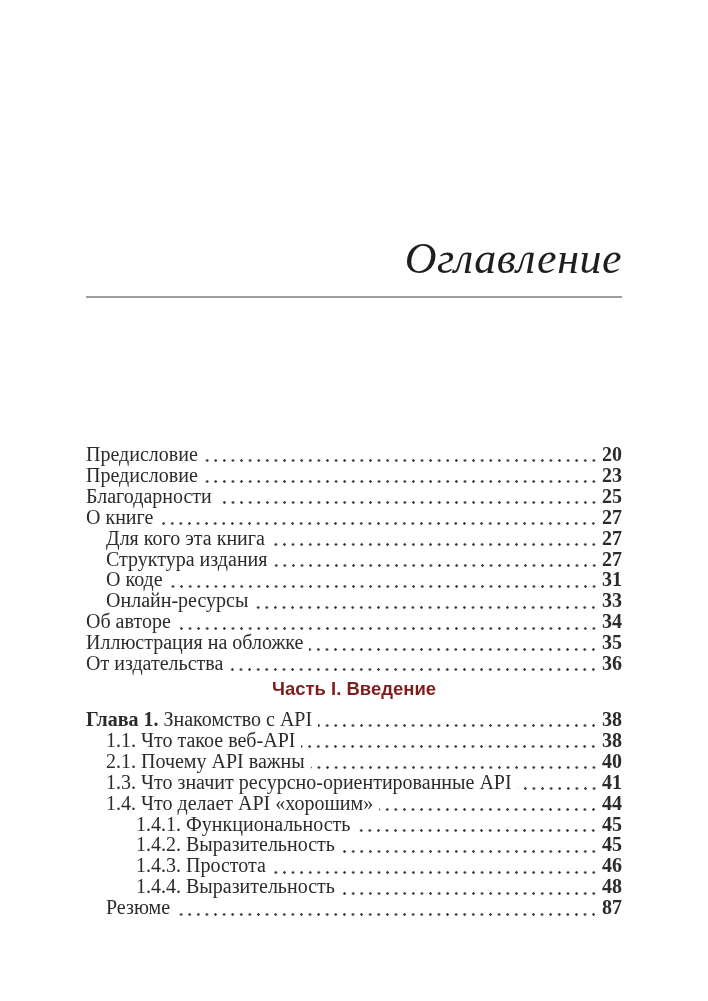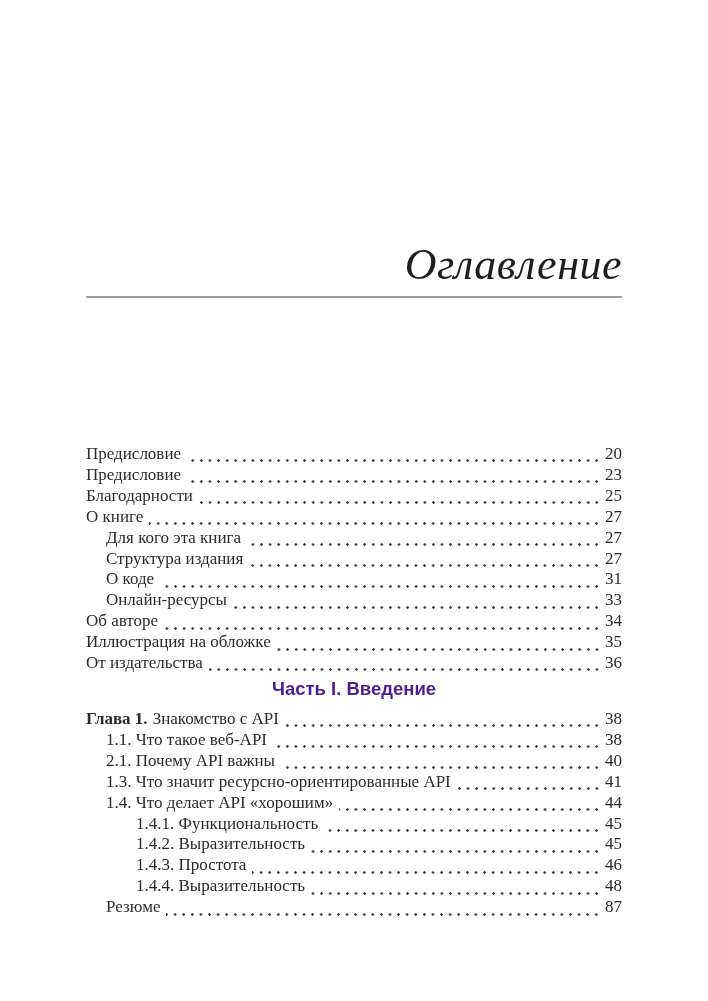--- a/index.html
+++ b/index.html
@@ -17,21 +17,21 @@
   }
   .content {
     position: absolute;
     left: 86px;
     top: 0;
     width: 536px;
     height: 100%;
   }
   .title {
     position: absolute;
-    top: 243px;
+    top: 237px;
     right: 0;
     margin: 0;
     font-family: "Liberation Serif", serif;
     font-style: italic;
     font-weight: 400;
     font-size: 44px;
     line-height: 1;
     color: #1e1e1e;
     letter-spacing: 0.5px;
   }
@@ -54,43 +54,43 @@
     position: absolute;
     top: 678px;
     left: 0;
     width: 100%;
     margin: 0;
     text-align: center;
     font-family: "Liberation Sans", sans-serif;
     font-weight: 700;
     font-size: 18.5px;
     line-height: 1.2;
-    color: #4c1d95;
+    color: #7f1d1d;
   }
   .row {
     display: flex;
     line-height: 20.9px;
-    font-size: 17px;
+    font-size: 20px;
     color: #2b2b2b;
   }
   .row.lvl-1 { padding-left: 20px; }
   .row.lvl-2 { padding-left: 50px; }
   .lbl { white-space: nowrap; }
   .pfx { font-weight: 700; margin-right: 5px; margin-top: 44px; }
   .pfx:empty { display: none; margin: 0; }
   .leader {
     flex: 1 1 auto;
     min-width: 12px;
     margin: 0 4px 0 6px;
     background-image: radial-gradient(circle, #3e3e3e 1.05px, transparent 1.5px);
     background-size: 8.6px 3px;
     background-repeat: repeat-x;
     background-position: right 0 bottom 2.5px;
   }
-  .pg { white-space: nowrap; }
+  .pg { white-space: nowrap; font-weight: bold; }
 </style>
 </head>
 <body>
 
 <div class="page">
   <div class="content">
 
     <h1 class="title">Оглавление</h1>
     <div class="rule"></div>
 

